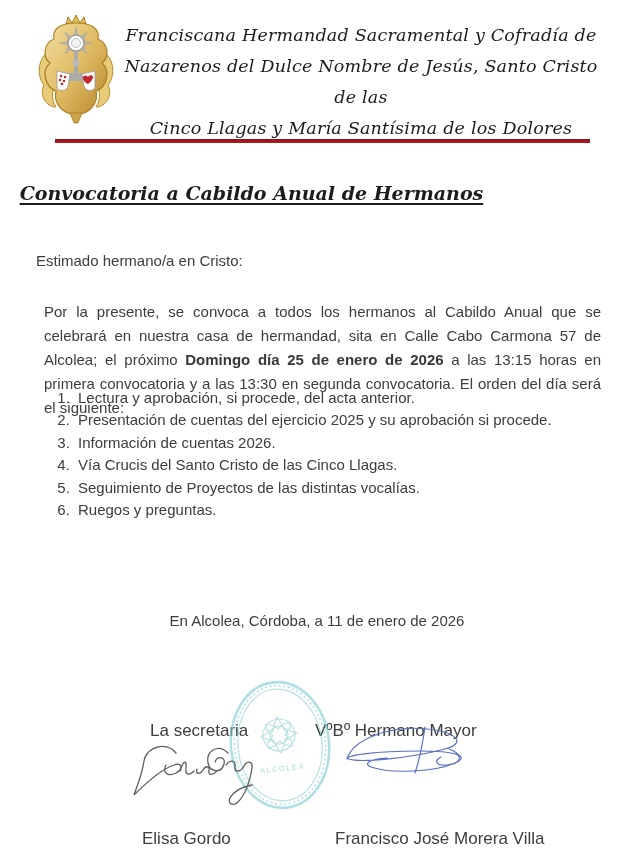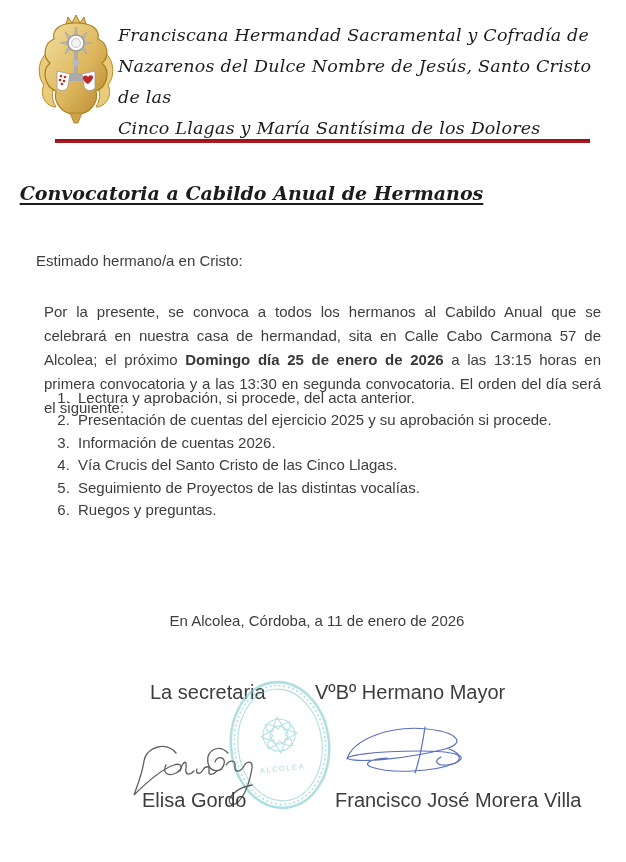--- a/index.html
+++ b/index.html
@@ -13,20 +13,21 @@
     color:#3d3d3d;
     overflow:hidden;
   }
   
   .crest {
     position:absolute; left:36px; top:13px;
     width:80px; height:114px;
   }
   .org-name {
     position:absolute; left:118px; top:20px; width:486px;
+    text-align:center;
     font-family:"DejaVu Serif", serif;
     font-style:italic;
     font-size:17.5px;
     line-height:31px;
     color:#1c1c1c;
     letter-spacing:0.2px;
   }
   .red-rule {
     position:absolute; left:55px; top:139px;
     width:535px; height:4px;
@@ -66,21 +67,21 @@
     padding-left:38px;
     font-size:15px; line-height:22.4px;
     list-style:decimal;
   }
   .agenda li { padding-left:4px; }
   .dateline {
     position:absolute; left:4px; top:612px; width:626px;
     text-align:center; font-size:15px;
   }
   
-  .sig-role, .sig-name { position:absolute; font-size:20px; }
+  .sig-role, .sig-name { position:absolute; font-size:17px;margin-top:40px; }
   .role-left  { left:150px; top:681px; }
   .role-right { left:315px; top:681px; }
   .name-left  { left:142px; top:789px; }
   .name-right { left:335px; top:789px; }
   .stamp {
     position:absolute; left:226px; top:679px;
     width:108px; height:132px;
     transform:rotate(-6deg);
     opacity:0.62;
   }

